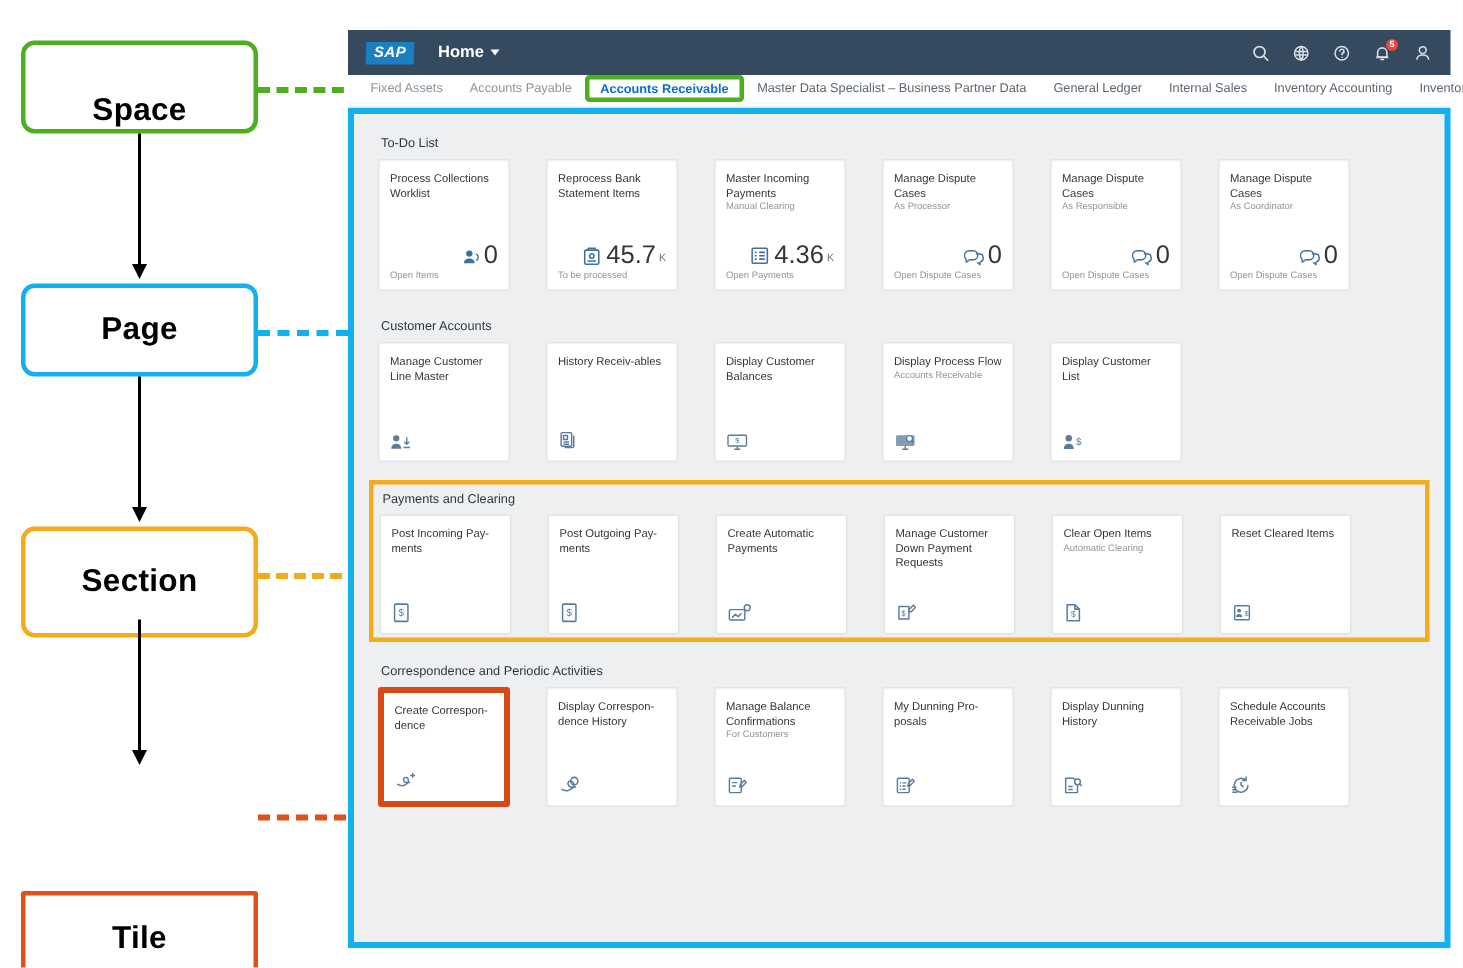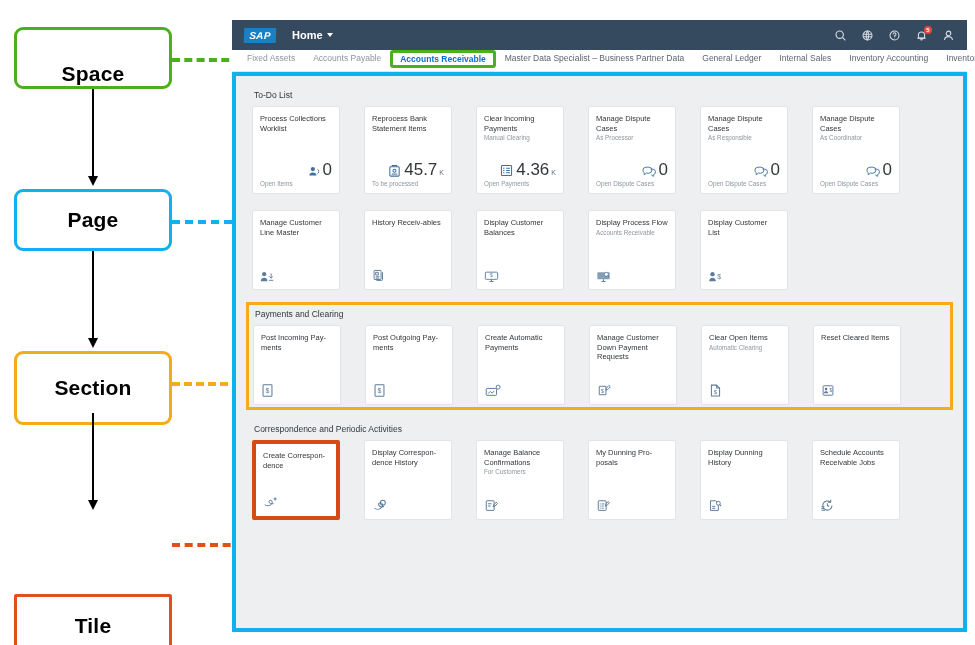--- a/index.html
+++ b/index.html
@@ -262,21 +262,21 @@
                     <circle cx="8" cy="8.2" r="1.6" fill="none" stroke="currentColor" stroke-width="1.1" stroke-linejoin="round"></circle>
                     <path d="M5 11.8h6" fill="none" stroke="currentColor" stroke-width="1.1" stroke-linejoin="round"></path>
                   </svg>
                 </span>
                 <span class="kpi-num">45.7</span>
                 <span class="kpi-unit">K</span>
               </div>
               <div class="tile-foot">To be processed</div>
             </div>
             <div class="tile tall">
-              <div class="tile-title">Clear Incoming Payments</div>
+              <div class="tile-title">Master Incoming Payments</div>
               <div class="tile-sub">Manual Clearing</div>
               <div class="tile-spacer"></div>
               <div class="tile-kpi">
                 <span class="kpi-icon">
                   <svg width="15" height="15" viewBox="0 0 16 16">
                     <rect x="2.6" y="2.6" width="10.8" height="10.8" rx="1" fill="none" stroke="currentColor" stroke-width="1.1" stroke-linejoin="round"></rect>
                     <path d="M4.4 5.6h1.4M4.4 8h1.4M4.4 10.4h1.4" fill="none" stroke="currentColor" stroke-width="1.1" stroke-linejoin="round"></path>
                     <path d="M7.6 5.6h4M7.6 8h4M7.6 10.4h4" fill="none" stroke="currentColor" stroke-width="1.1" stroke-linejoin="round"></path>
                   </svg>
                 </span>
@@ -326,20 +326,21 @@
                     <path d="M10.4 4.2h2.4a3.4 3.4 0 0 1 .8 6.7v2l-2.4-1.9" fill="none" stroke="currentColor" stroke-width="1.1" stroke-linejoin="round"></path>
                   </svg>
                 </span>
                 <span class="kpi-num">0</span>
               </div>
               <div class="tile-foot">Open Dispute Cases</div>
             </div>
           </div>
         </div>
         <div class="section">
+          <div class="section-title">Customer Accounts</div>
           <div class="tile-row">
             <div class="tile">
               <div class="tile-title">Manage Customer Line Master</div>
               <div class="tile-spacer"></div>
               <div class="tile-icon">
                 <svg width="15" height="13" viewBox="0 0 18 14">
                   <circle cx="5" cy="4.2" r="2.5" fill="currentColor"></circle>
                   <path d="M1 12.6c0-2.6 1.8-4 4-4s4 1.4 4 4z" fill="currentColor"></path>
                   <path d="M13.4 3.4v5.4M11.4 7l2 2 2-2M10.8 11.6h5.2" fill="none" stroke="currentColor" stroke-width="1.1" stroke-linejoin="round"></path>
                 </svg>

